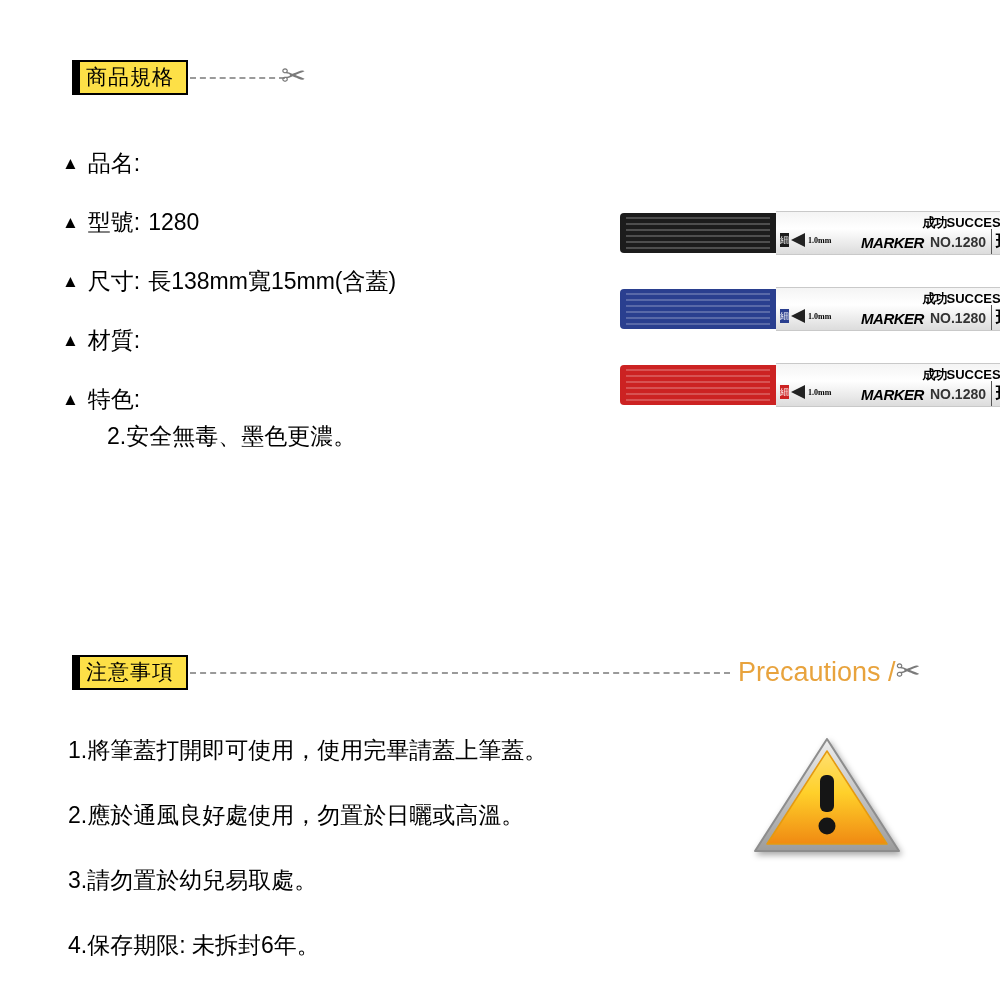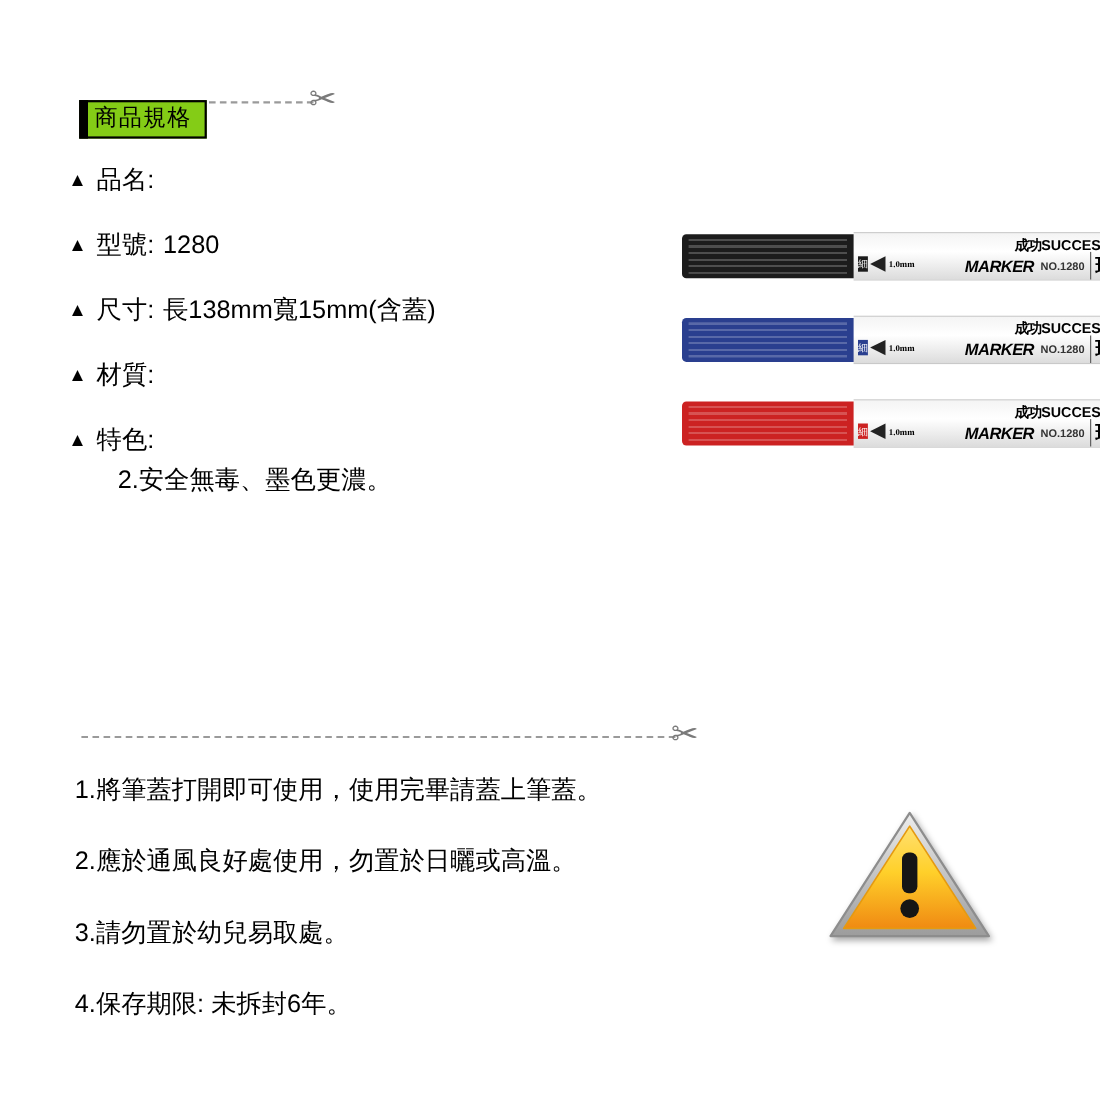--- a/index.html
+++ b/index.html
@@ -20,28 +20,27 @@
   .section-head {
     position: absolute;
     display: flex;
     align-items: center;
     width: 100%;
   }
   .badge {
     position: relative;
     display: inline-block;
     border: 2px solid #000;
-    background: #84cc16;
+    background: #fde047;
     padding: 3px 12px 5px 12px;
     font-size: 21px;
     letter-spacing: 1px;
     line-height: 1.1;
     white-space: nowrap;
     z-index: 3;
-    margin-top: 31px;
   }
   .badge::before {
     content: "";
     position: absolute;
     left: -2px;
     top: -2px;
     bottom: -2px;
     width: 8px;
     background: #000;
   }
@@ -94,21 +93,21 @@
     margin-left: 45px;
     margin-top: -8px;
     margin-bottom: 28px;
     white-space: nowrap;
   }
 
   
   .notes-list {
     position: absolute;
     left: 68px;
-    top: 702px;
+    top: 735px;
     width: 640px;
   }
   .note-row {
     font-size: 23px;
     line-height: 1.35;
     margin-bottom: 34px;
     white-space: nowrap;
   }
 
   
@@ -176,21 +175,21 @@
     white-space: nowrap;
   }
   .mk-word {
     font-size: 15px;
     font-weight: bold;
     font-style: italic;
     letter-spacing: -0.5px;
     text-align: center;
   }
   .mk-no {
-    font-size: 10px;
+    font-size: 14px;
     font-weight: bold;
     color: #333;
     margin-left: 6px;
   }
   .mk-env {
     font-size: 19px;
     font-weight: bold;
     border-left: 1px solid #555;
     padding-left: 4px;
     margin-left: 5px;
@@ -336,21 +335,23 @@
       <div class="nib">
         <span class="sq" style="background:#cc2222;">細</span>
         <span class="tipshape"></span>
         <span class="mm">1.0mm</span>
       </div>
     </div>
   </div>
 </div>
 
 <div class="section-head" style="left:72px; top:655px;">
+  <span class="badge">注意事項</span>
   <span class="dash-line" style="width:540px;"></span>
+  <span class="precautions-label">Precautions /</span>
   <span class="scissors">✂</span>
 </div>
 
 <div class="notes-list">
   <div class="note-row">1.將筆蓋打開即可使用，使用完畢請蓋上筆蓋。</div>
   <div class="note-row">2.應於通風良好處使用，勿置於日曬或高溫。</div>
   <div class="note-row">3.請勿置於幼兒易取處。</div>
   <div class="note-row">4.保存期限: 未拆封6年。</div>
 </div>
 

